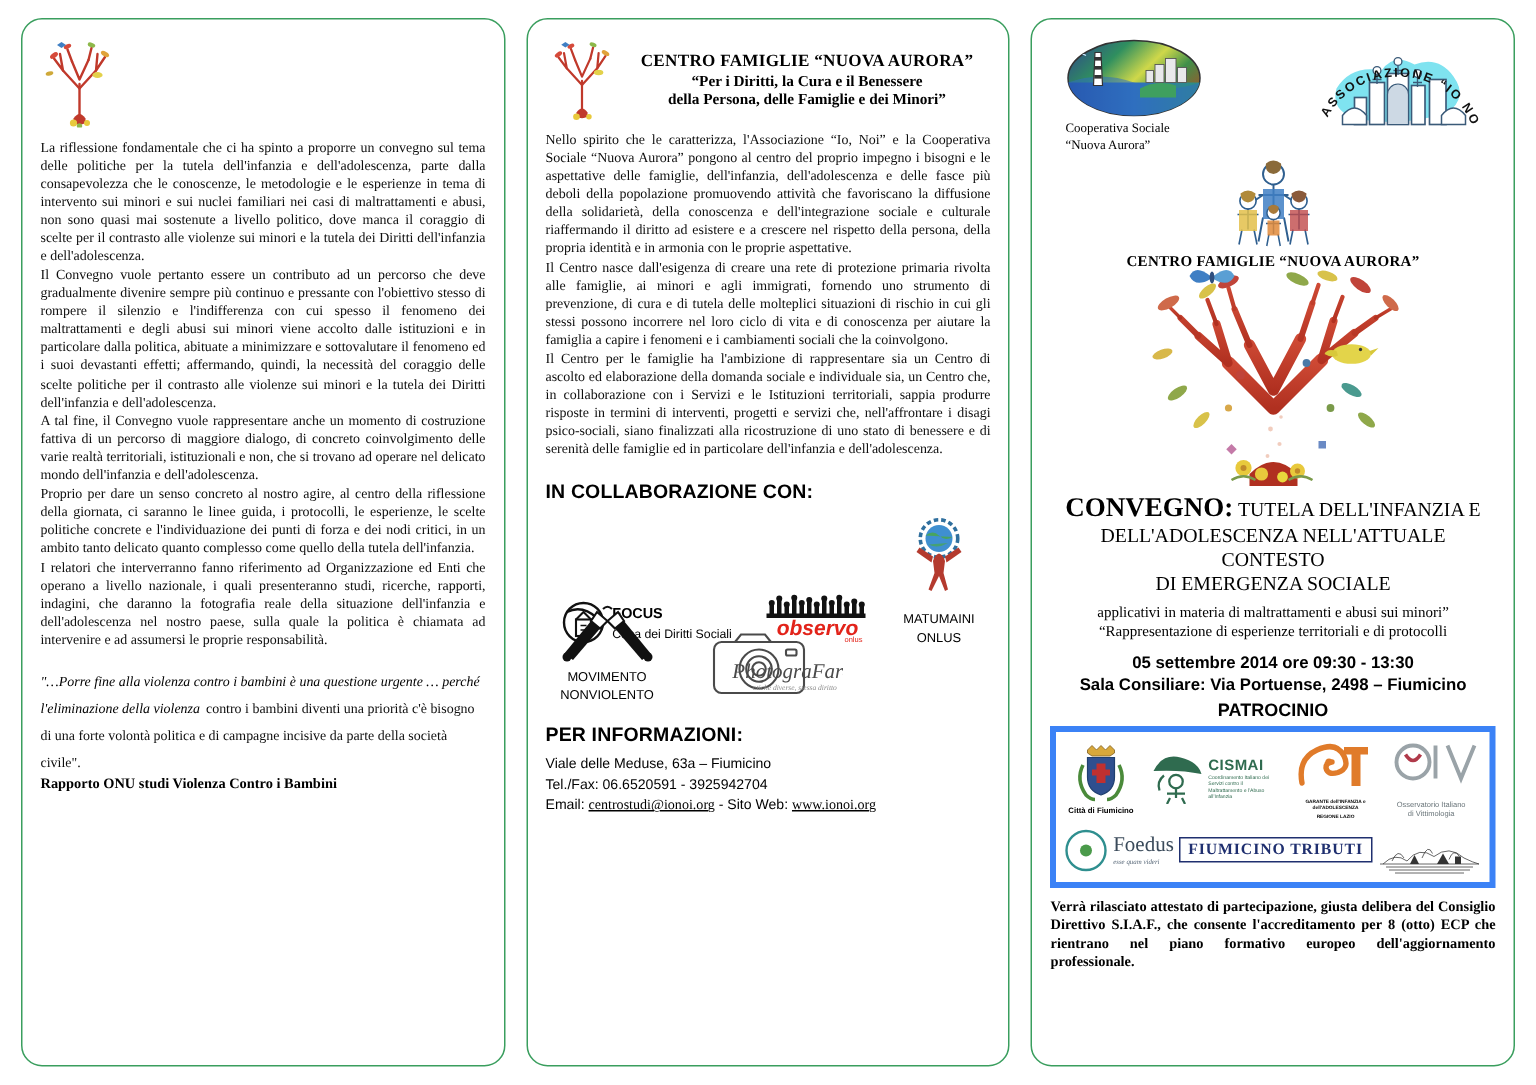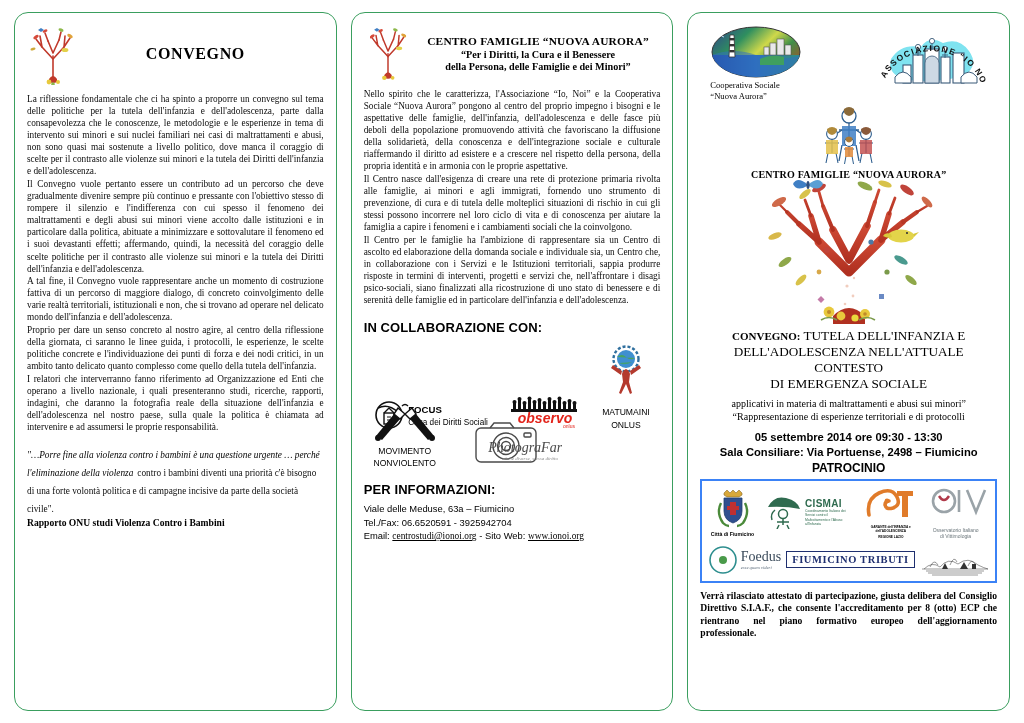--- a/index.html
+++ b/index.html
@@ -140,21 +140,21 @@
     font-weight: bold;
     letter-spacing: 0.2px;
     margin-top: 1px;
   }
   .tree-wrap { text-align: center; margin-top: -4px; }
   .conv-title {
     text-align: center;
     margin-top: 2px;
   }
   .conv-l1 { font-size: 13.2px; }
-  .conv-l1 .big { font-weight: bold; font-size: 11px; }
+  .conv-l1 .big { font-weight: bold; font-size: 18px; }
   .conv-l2, .conv-l3 { font-size: 13.2px; line-height: 1.22; }
   .conv-sub {
     text-align: center;
     font-size: 10px;
     line-height: 1.3;
     margin-top: 5px;
   }
   .conv-when {
     text-align: center;
     font-family: "Liberation Sans", sans-serif;
@@ -164,21 +164,21 @@
     font-weight: bold;
   }
   .patrocinio {
     text-align: center;
     font-family: "Liberation Sans", sans-serif;
     font-weight: bold;
     font-size: 12px;
     margin-top: 1px;
   }
   .sponsor-box {
-    border: 2px solid #3b82f6;
+    border: 4px solid #3b82f6;
     margin-top: 4px;
     padding: 4px 3px;
   }
   .sponsor-row {
     display: flex;
     align-items: center;
     justify-content: space-around;
   }
   .sponsor-row + .sponsor-row { margin-top: 3px; }
   .p3-foot {
@@ -213,21 +213,20 @@
           <ellipse cx="34" cy="7" rx="2.6" ry="1.5" fill="#8db84a" transform="rotate(20 34 7)"></ellipse>
           <ellipse cx="18" cy="8" rx="2.6" ry="1.5" fill="#d64a3a" transform="rotate(-25 18 8)"></ellipse>
           <ellipse cx="6" cy="26" rx="2.6" ry="1.4" fill="#cfa93a" transform="rotate(-15 6 26)"></ellipse>
           <path d="M14 5 l3 2 -3 2 -3 -2 z" fill="#3f7fc4"></path>
           <ellipse cx="38" cy="27" rx="3.4" ry="2" fill="#e3d14a"></ellipse>
           <circle cx="22" cy="59" r="2.4" fill="#e8c93c"></circle>
           <circle cx="31" cy="59" r="2" fill="#e8c93c"></circle>
           <circle cx="26" cy="61" r="1.8" fill="#8db84a"></circle>
         </svg>
       </span>
-      <div class="p1-title">CONVEGNO</div>
     </div>
 
     <p class="body-par">La riflessione fondamentale che ci ha spinto a proporre un convegno sul tema delle politiche per la tutela dell'infanzia e dell'adolescenza, parte dalla consapevolezza che le conoscenze, le metodologie e le esperienze in tema di intervento sui minori e sui nuclei familiari nei casi di maltrattamenti e abusi, non sono quasi mai sostenute a livello politico, dove manca il coraggio di scelte per il contrasto alle violenze sui minori e la tutela dei Diritti dell'infanzia e dell'adolescenza.</p>
     <p class="body-par">Il Convegno vuole pertanto essere un contributo ad un percorso che deve gradualmente divenire sempre più continuo e pressante con l'obiettivo stesso di rompere il silenzio e l'indifferenza con cui spesso il fenomeno dei maltrattamenti e degli abusi sui minori viene accolto dalle istituzioni e in particolare dalla politica, abituate a minimizzare e sottovalutare il fenomeno ed i suoi devastanti effetti; affermando, quindi, la necessità del coraggio delle scelte politiche per il contrasto alle violenze sui minori e la tutela dei Diritti dell'infanzia e dell'adolescenza.</p>
     <p class="body-par">A tal fine, il Convegno vuole rappresentare anche un momento di costruzione fattiva di un percorso di maggiore dialogo, di concreto coinvolgimento delle varie realtà territoriali, istituzionali e non, che si trovano ad operare nel delicato mondo dell'infanzia e dell'adolescenza.</p>
     <p class="body-par">Proprio per dare un senso concreto al nostro agire, al centro della riflessione della giornata, ci saranno le linee guida, i protocolli, le esperienze, le scelte politiche concrete e l'individuazione dei punti di forza e dei nodi critici, in un ambito tanto delicato quanto complesso come quello della tutela dell'infanzia.</p>
     <p class="body-par">I relatori che interverranno fanno riferimento ad Organizzazione ed Enti che operano a livello nazionale, i quali presenteranno studi, ricerche, rapporti, indagini, che daranno la fotografia reale della situazione dell'infanzia e dell'adolescenza nel nostro paese, sulla quale la politica è chiamata ad intervenire e ad assumersi le proprie responsabilità.</p>
 
     <div class="quote-block">
       <span class="quote-it">"…Porre fine alla violenza contro i bambini è una questione urgente … perché l'eliminazione della violenza</span>

